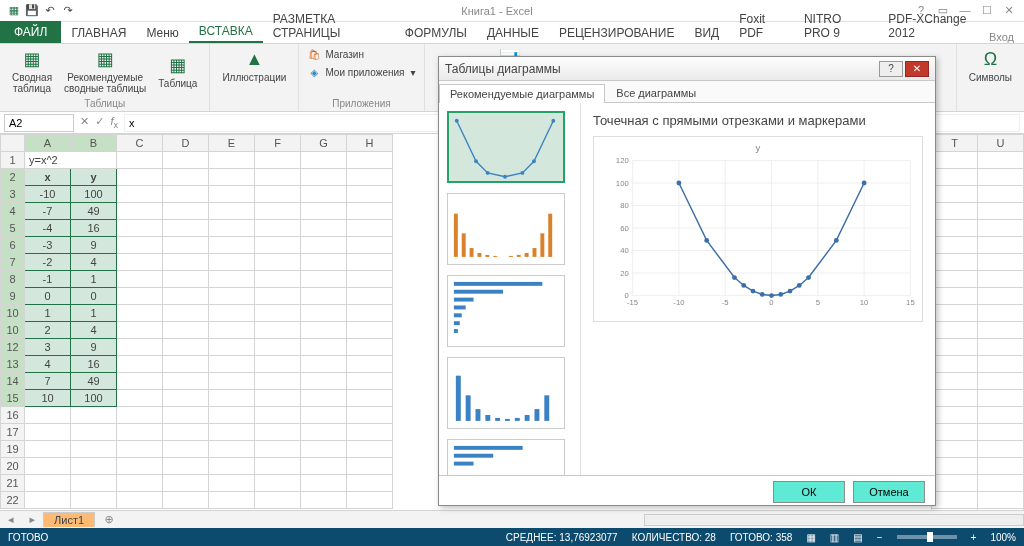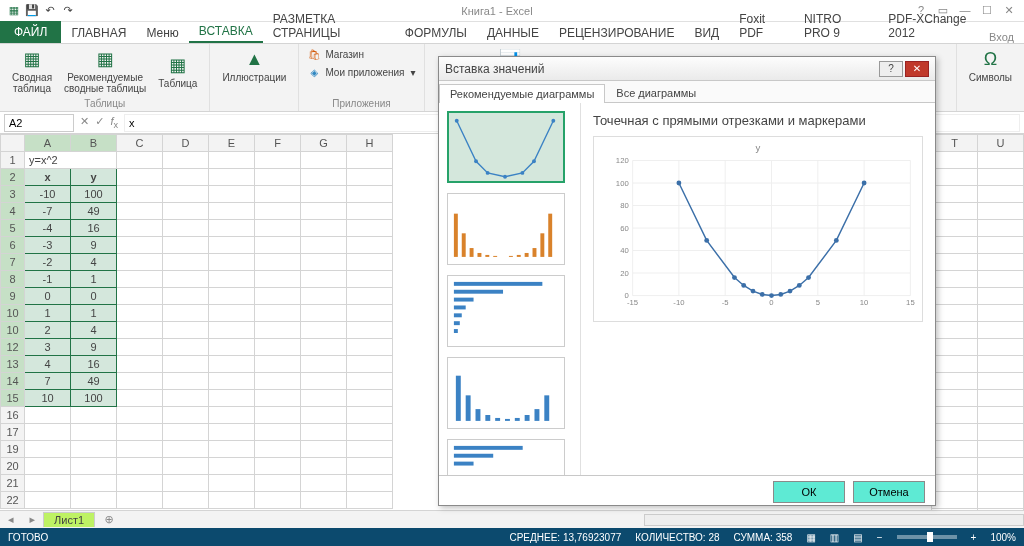--- a/index.html
+++ b/index.html
@@ -44,21 +44,21 @@
   .grid th.rowhdr { width: 24px; }
   .sel { background: #d4e7dc !important; }
   .selhdr { background: #c6e0c6 !important; }
   .grid col.rownum { width:24px; }
   .grid col.datacol { width:46px; }
   .grid td.rsel { border:1px solid #217346; }
 
   
   .sheetbar { position: absolute; bottom: 18px; left: 0; right: 0; height: 18px; background: #f3f3f3; border-top: 1px solid #d4d4d4; display: flex; align-items: center; font-size: 11px; }
   .sheetbar .nav { padding: 0 8px; color: #888; }
-  .sheetbar .tab { background: #bef264; border: 1px solid #ccc; border-bottom: none; padding: 1px 10px; }
+  .sheetbar .tab { background: #fdba74; border: 1px solid #ccc; border-bottom: none; padding: 1px 10px; }
   .sheetbar .plus { width: 16px; text-align: center; color: #888; margin-left: 6px; }
   .sheetbar .hscroll { margin-left: auto; width: 380px; height: 12px; background: #eee; border: 1px solid #ccc; }
 
   
   .statusbar { position: absolute; bottom: 0; left: 0; right: 0; height: 18px; background: #0c4a6e; color: #fff; display: flex; align-items: center; font-size: 10px; padding: 0 8px; gap: 18px; }
   .statusbar .right { margin-left: auto; display: flex; gap: 14px; align-items: center; }
   .zoom-slider { width: 60px; height: 4px; background: rgba(255,255,255,.4); position: relative; }
   .zoom-slider .knob { position: absolute; left: 50%; top: -3px; width: 6px; height: 10px; background: #fff; }
 
   
@@ -554,36 +554,36 @@
   <span class="tab">Лист1</span>
   <span class="plus">⊕</span>
   <div class="hscroll"></div>
 </div>
 
 <div class="statusbar">
   <span>ГОТОВО</span>
   <div class="right">
     <span><span>СРЕДНЕЕ:</span> <span>13,76923077</span></span>
     <span><span>КОЛИЧЕСТВО:</span> <span>28</span></span>
-    <span><span>СУММА:</span> <span>358</span></span>
+    <span><span>ГОТОВО:</span> <span>358</span></span>
     <span>▦</span>
     <span>▥</span>
     <span>▤</span>
     <span>−</span>
     <span class="zoom-slider">
         <span class="knob"></span>
       </span>
     <span>+</span>
     <span>100%</span>
   </div>
 </div>
 
 <div class="dialog">
   <div class="dlg-title">
-    <span>Вставка значений</span>
+    <span>Таблицы диаграммы</span>
     <div class="wctl">
       <span>?</span>
       <span class="close">✕</span>
     </div>
   </div>
   <div class="dlg-tabs">
     <div class="dtab active">Рекомендуемые диаграммы</div>
     <div class="dtab">Все диаграммы</div>
   </div>
   <div class="dlg-body">

